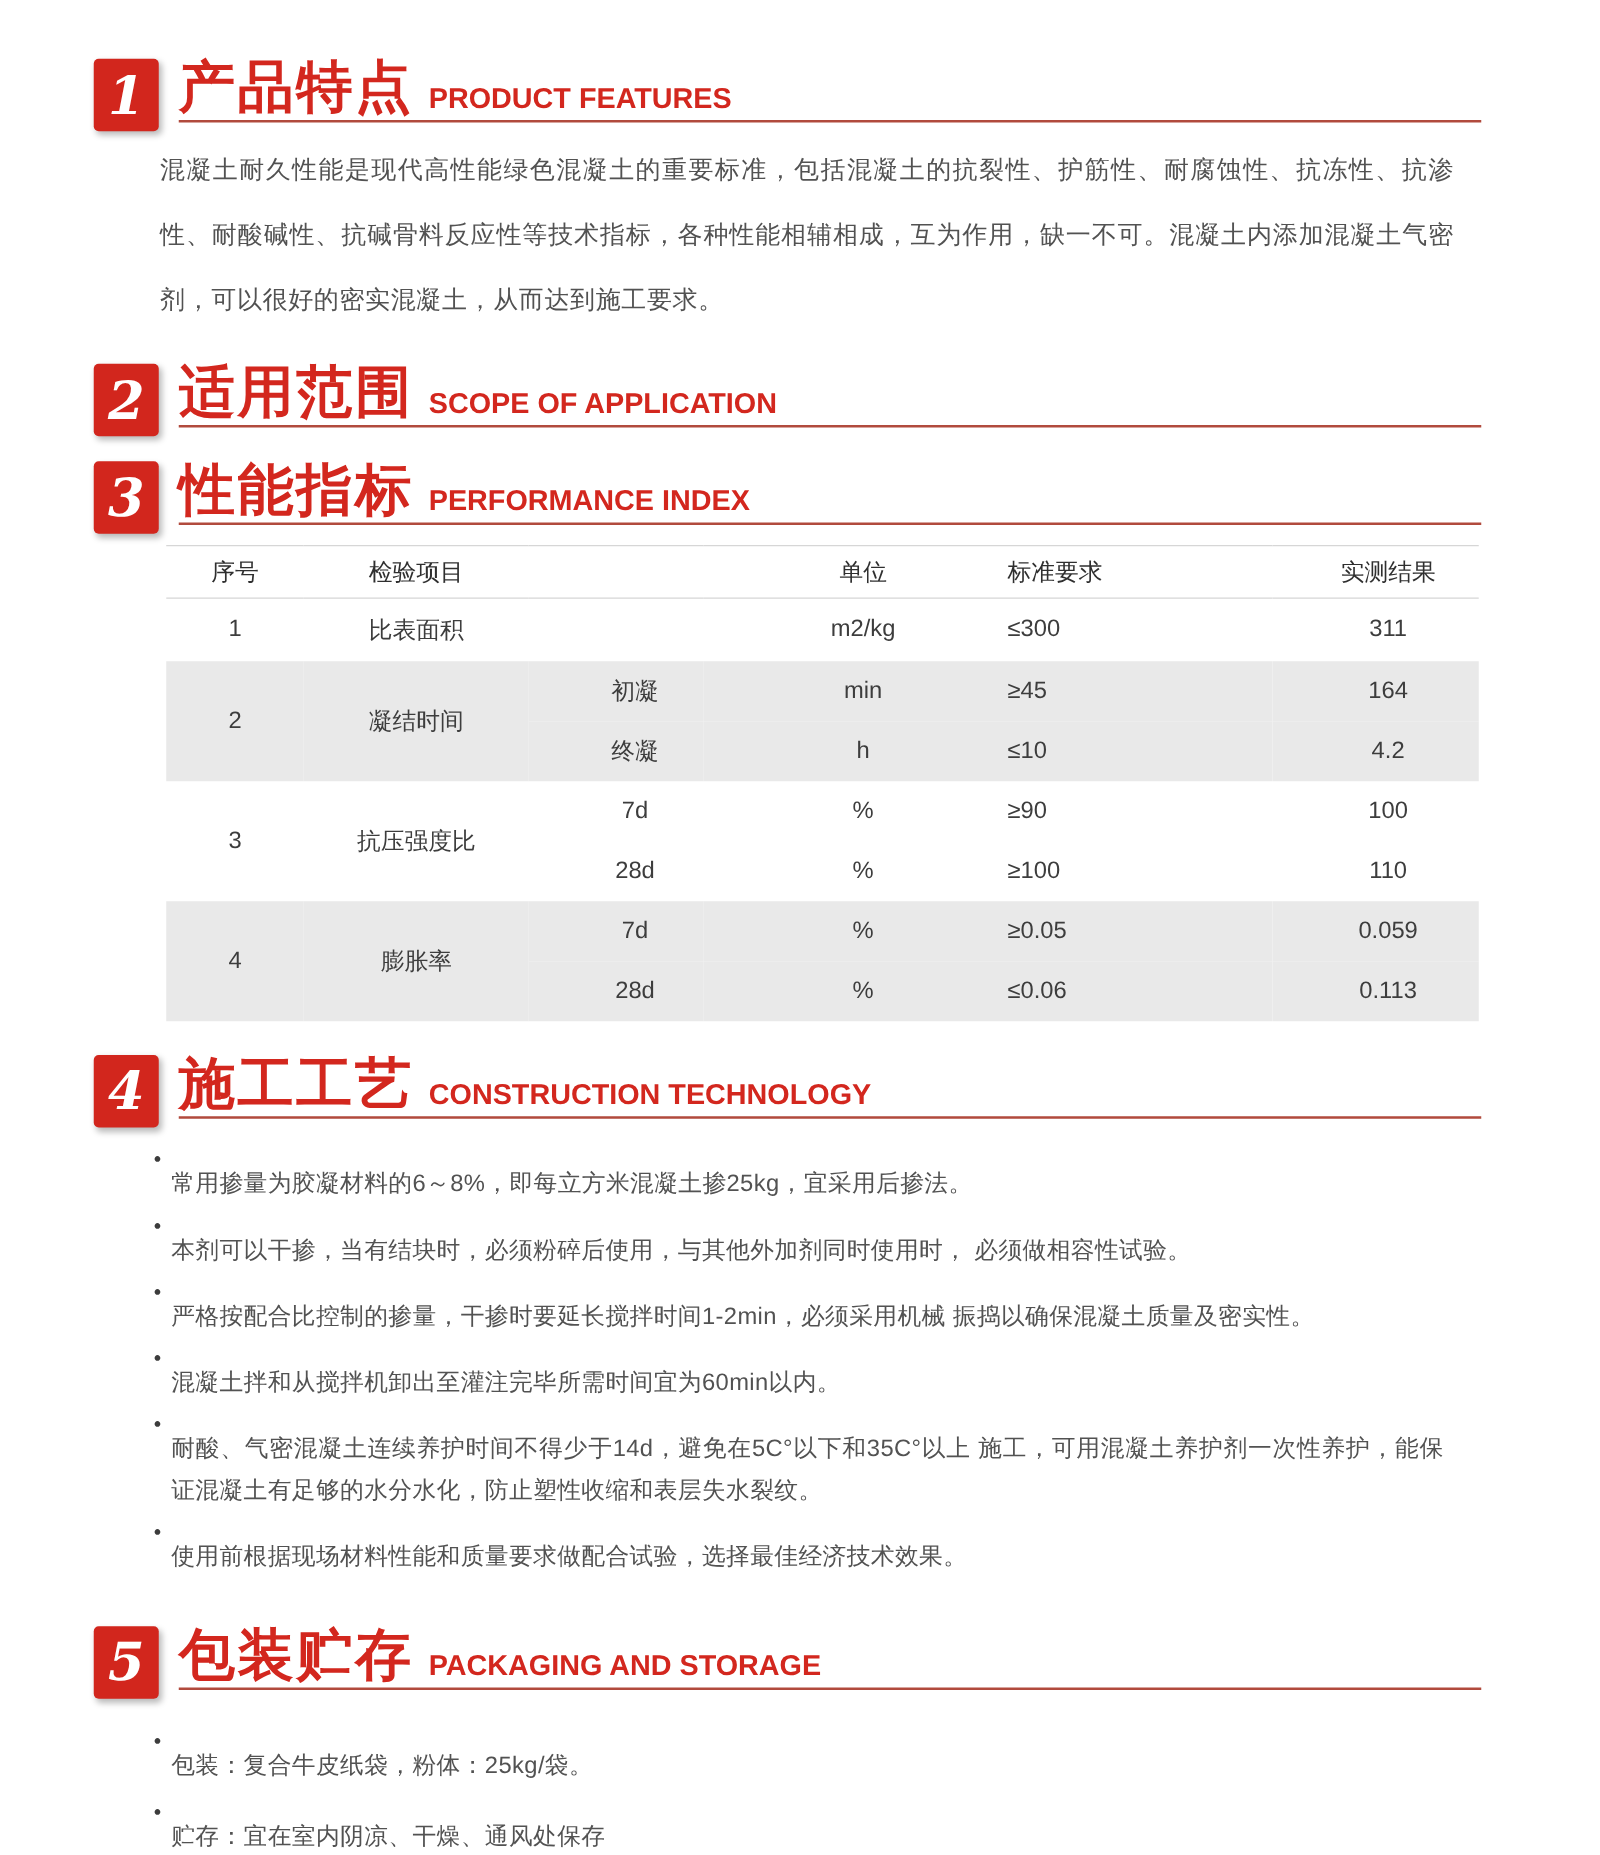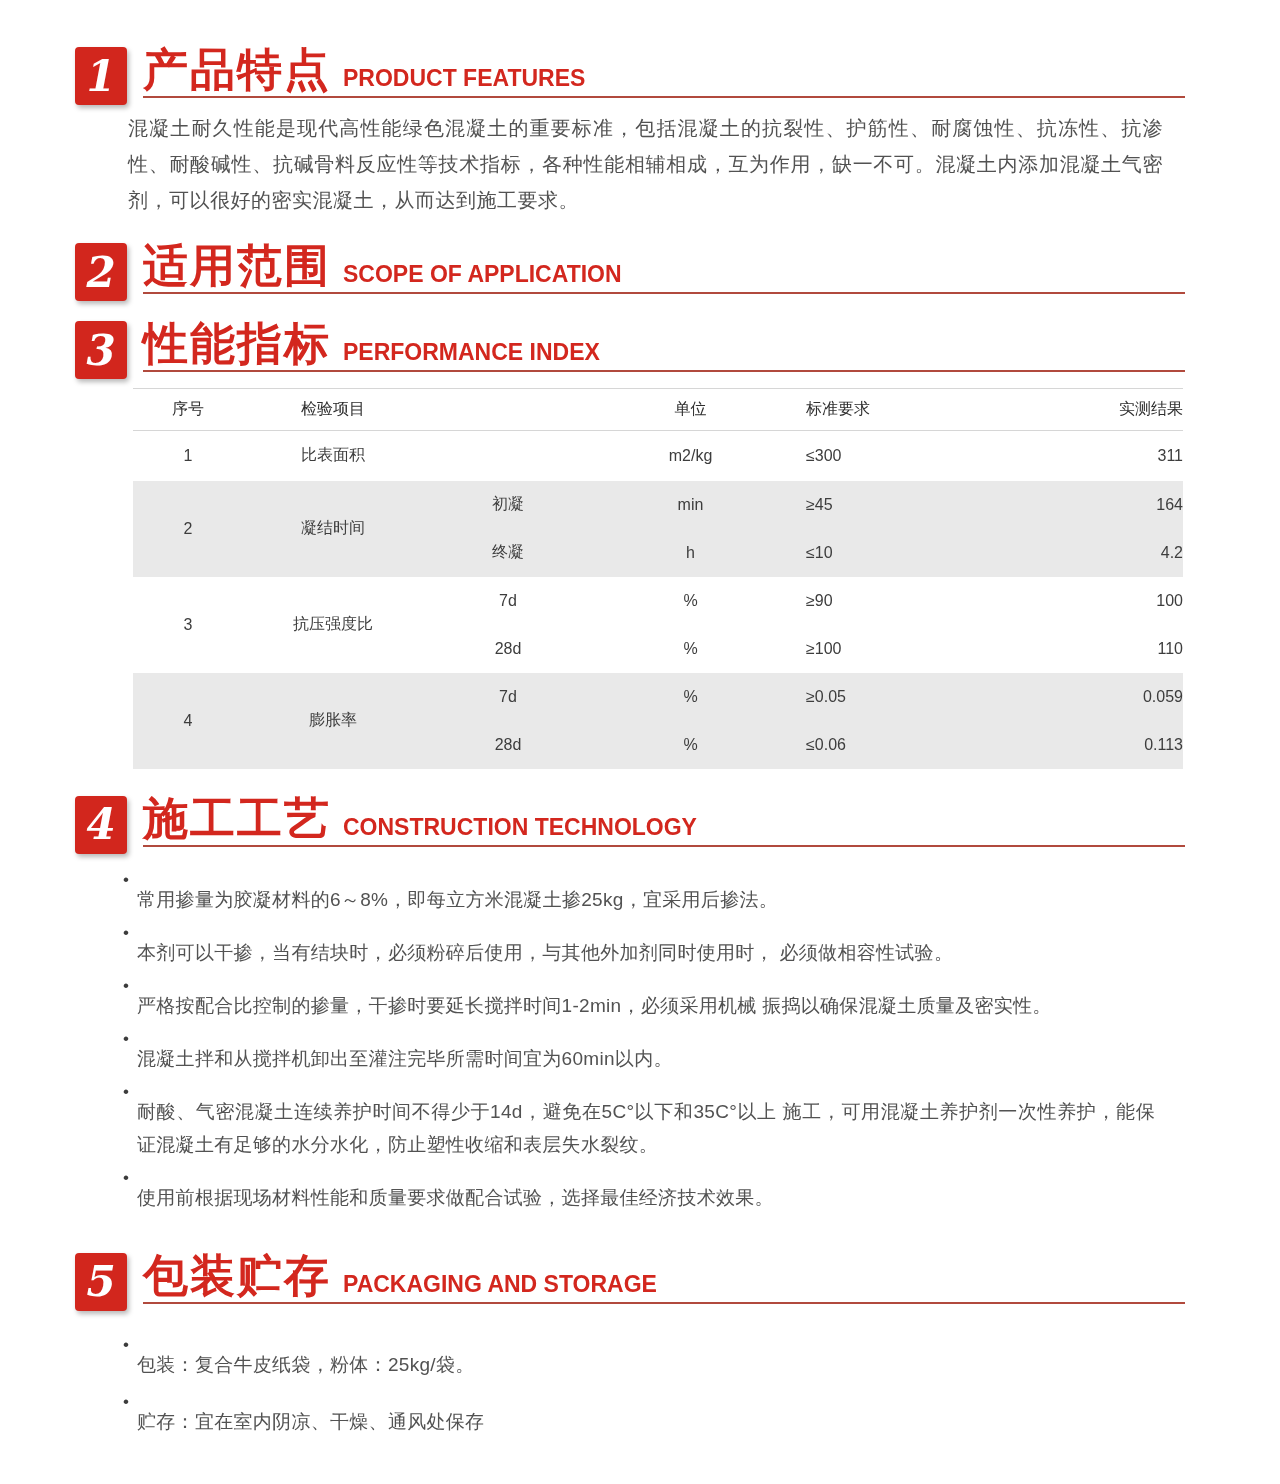--- a/index.html
+++ b/index.html
@@ -50,54 +50,54 @@
     margin-left: 12px;
     margin-bottom: 2px;
     line-height: 1;
   }
 
   
   .paragraph {
     margin: 12px 0 0 53px;
     width: 1035px;
     font-size: 20px;
-    line-height: 36px;
+    line-height: 52px;
     text-align: justify;
     letter-spacing: 0.5px;
     color: #525252;
   }
 
   
   .bullets { margin: 16px 0 0 40px; width: 1040px; }
   .bullet-item { display: flex; font-size: 19px; line-height: 33px; color: #525252; }
   .bullet-dot { width: 22px; flex: none; color: #3c3c3c; font-size: 17px; text-align: center; }
   .bullet-text { flex: 1; text-align: justify; letter-spacing: 0.3px; margin-top: 20px; }
 
   
   .perf-table {
     margin: 16px 0 0 58px;
     border-collapse: collapse;
     width: 1050px;
     table-layout: fixed;
-    font-size: 16px;
+    font-size: 19px;
     color: #3d3d3d;
   }
   .perf-table col.c1 { width: 110px; }
   .perf-table col.c2 { width: 180px; }
   .perf-table col.c3 { width: 140px; }
   .perf-table col.c4 { width: 225px; }
   .perf-table col.c5 { width: 230px; }
   .perf-table col.c6 { width: 165px; }
   .perf-table th, .perf-table td { font-weight: normal; vertical-align: middle; }
   .perf-table thead tr { height: 42px; border-top: 1px solid #d6d6d6; border-bottom: 1px solid #d6d6d6; }
   .perf-table thead th { color: #2f2f2f; }
   .c-center { text-align: center; }
   .c-left30 { text-align: center; padding-left: 30px; }
   .c-left18 { text-align: left; padding-left: 18px; }
-  .c-left20 { text-align: right; padding-left: 20px; }
+  .c-left20 { text-align: center; padding-left: 20px; }
   .row-single { height: 50px; }
   .row-sub { height: 48px; }
   .shade { background: #e9e9e9; }
 
   .sec { margin-top: 0; }
   #sec2 { margin-top: 24px; }
   #sec3 { margin-top: 26px; }
   #sec4 { margin-top: 26px; }
   #sec5 { margin-top: 38px; }
 </style>

